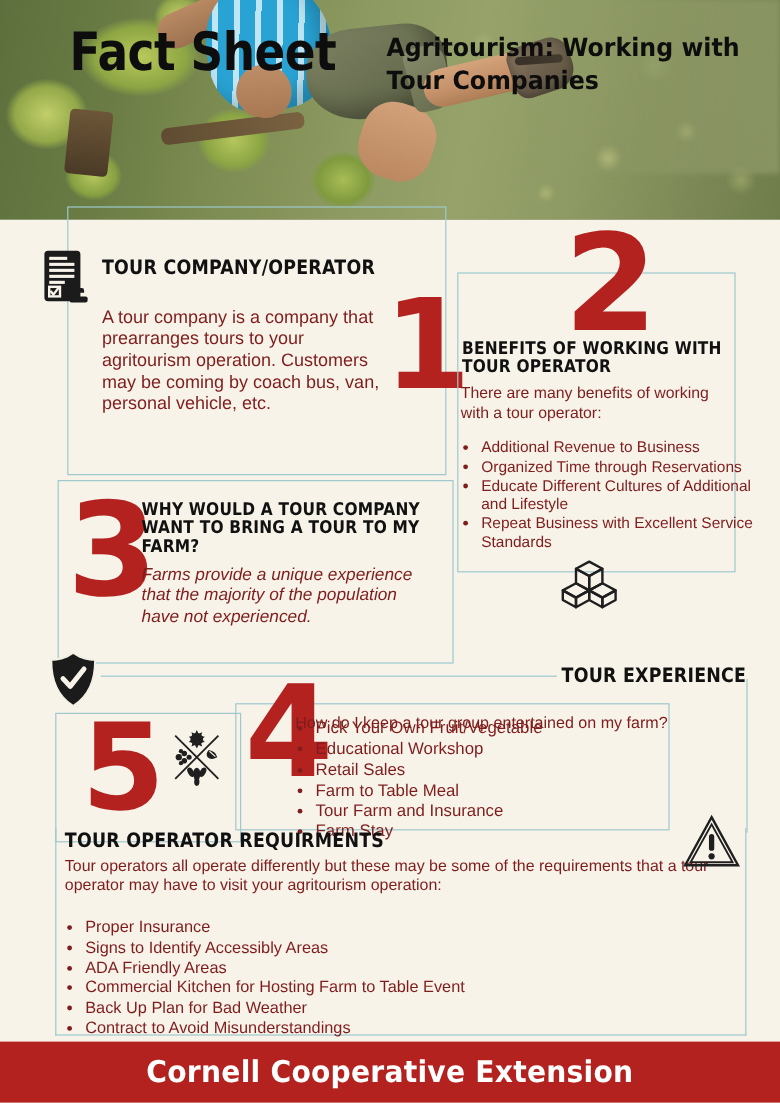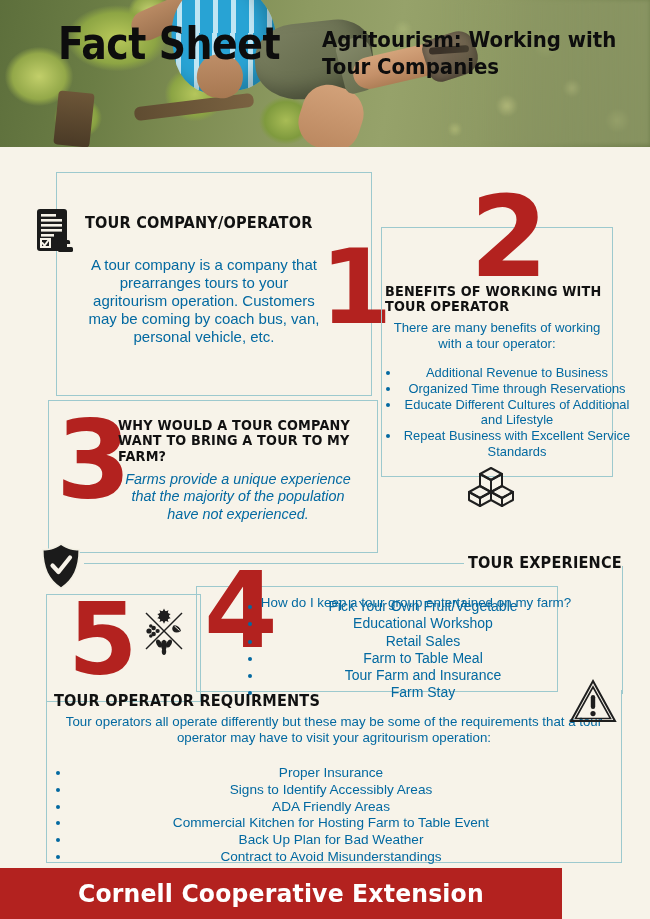--- a/index.html
+++ b/index.html
@@ -13,21 +13,21 @@
     font-family: "Liberation Sans", sans-serif;
     overflow: hidden;
     position: relative;
   }
 
   
   .hero {
     position: absolute;
     left: 0; top: 0;
     width: 650px;
-    height: 147px;
+    height: 183px;
     overflow: hidden;
     background: #6e7d52;
   }
   .hero-photo {
     position: absolute;
     inset: 0;
     background:
       radial-gradient(ellipse 70px 46px at 18% 26%, #b9c95a 0%, #8da544 55%, rgba(120,145,60,0) 72%),
       radial-gradient(ellipse 44px 38px at 6% 52%, #c2cf6a 0%, #93a849 60%, rgba(120,145,60,0) 78%),
       radial-gradient(ellipse 38px 34px at 30% 64%, #b5c65c 0%, #8ba444 62%, rgba(120,145,60,0) 80%),
@@ -197,23 +197,22 @@
     font-family: "DejaVu Sans", sans-serif;
     font-weight: 900;
     color: #111111;
     letter-spacing: 0.2px;
     transform: scaleX(0.88);
     transform-origin: left top;
     line-height: 1.06;
   }
   .body {
     font-family: "Liberation Sans", sans-serif;
-    color: #0369a1;
+    color: #7f1d1d;
     line-height: 1.2;
-    text-align: center;
   }
   ul.body {
     margin: 7px 0 0 0;
     padding-left: 17px;
   }
   ul.body li { margin: 0 0 0.5px 0; }
 
   
   #sec1-card { left: 56px; top: 172px; width: 316px; height: 224px; }
   #sec1-num  { left: 320px; top: 246px; font-size: 104px; }
@@ -267,21 +266,21 @@
   #sec5-body-card { left: 46px; top: 690px; width: 576px; height: 173px; border-top: none; }
   #sec5-head { position: absolute; left: 54px; top: 692px; width: 400px; font-size: 16.5px; }
   #sec5-intro{ position: absolute; left: 54px; top: 714px; width: 560px; font-size: 13.3px; }
   #sec5-list { position: absolute; left: 54px; top: 758px; width: 520px; font-size: 13.6px; }
   #sec5-icon2 { position: absolute; left: 568px; top: 678px; width: 50px; height: 46px; }
 
   
   .footer {
     position: absolute;
     left: 0; bottom: 0;
-    width: 562px; height: 51px;
+    width: 650px; height: 51px;
     background: #B3221F;
     display: flex;
     align-items: center;
     justify-content: center;
   }
   .footer-text {
     color: #ffffff;
     font-family: "DejaVu Sans", sans-serif;
     font-weight: 700;
     font-size: 25px;

